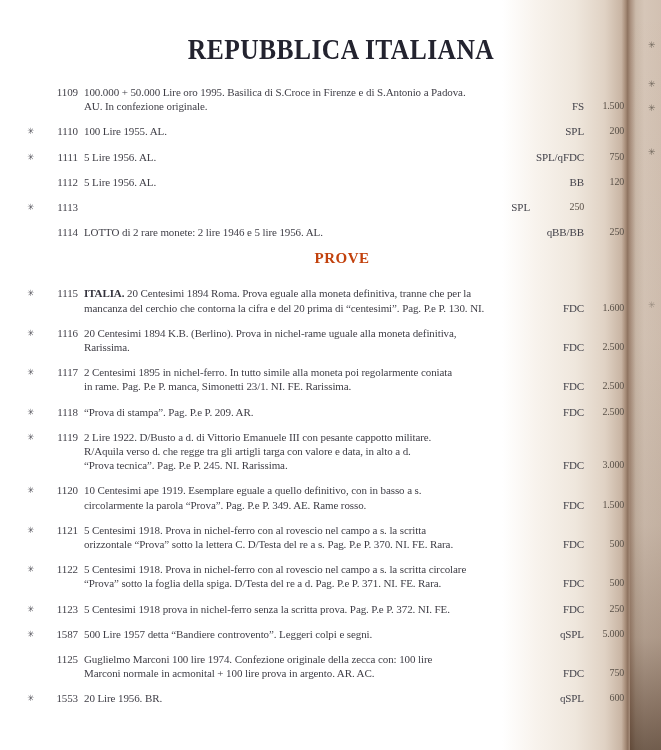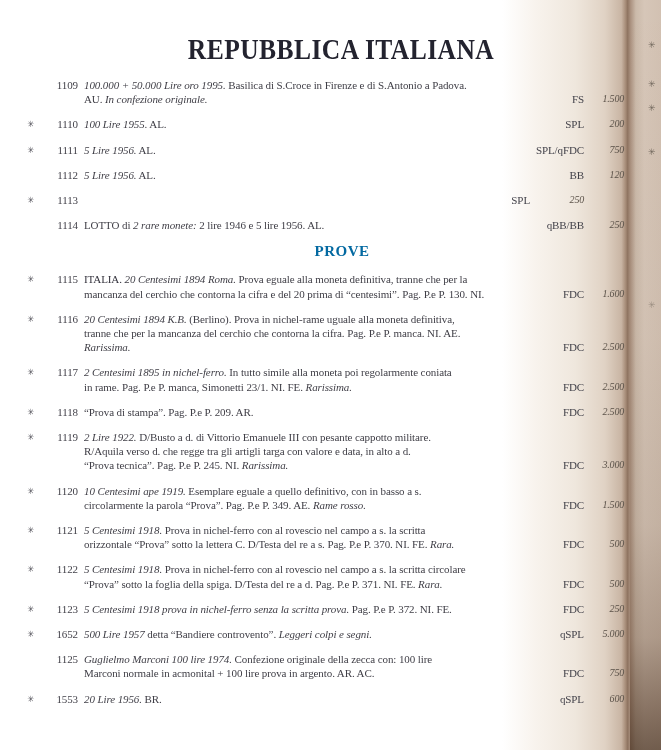--- a/index.html
+++ b/index.html
@@ -45,49 +45,49 @@
 
   .title{
     position:relative; left:29px;
     width:624px; margin:33px 0 0 0;
     text-align:center;
     font-weight:bold; font-size:29px; color:#23232f;
     letter-spacing:.5px;
     transform:scaleX(.88);
     white-space:nowrap;
   }
-  .entries{ margin-top:12px; width:624px; }
+  .entries{ margin-top:19px; width:624px; }
   .entry{
     display:grid;
     grid-template-columns:40px 38px 452px 54px 40px;
     align-items:end;
     margin-bottom:11px;
     color:#3f3e46;
     font-size:11px; line-height:14.2px;
     letter-spacing:-0.1px;
   }
   .star{
     padding-left:27px; align-self:start;
     font-family:"DejaVu Sans", sans-serif;
     font-size:8.5px; color:#55545c; line-height:14.2px;
   }
   .num{ text-align:right; align-self:start; color:#44434b; }
   .desc{ padding-left:6px; }
   .line{ white-space:nowrap; }
   .s-r{ font-style:normal; }
-  .s-i{ font-style:italic; }
-  .s-b{ font-weight:normal; color:#34333d; }
+  .s-i{ }
+  .s-b{ font-weight:bold; color:#34333d; }
   .grade{ text-align:right; color:#43424a; }
-  .price{ text-align:right; font-size:10px; color:#5a5148; letter-spacing:-0.2px;font-style:italic; }
+  .price{ text-align:right; font-size:10px; color:#5a5148; letter-spacing:-0.2px; }
 
   .section-heading{
     position:relative; left:30px;
     width:624px; margin:10px 0 12px 0;
     text-align:center;
-    font-weight:bold; font-size:15px; color:#0369a1;
+    font-weight:bold; font-size:15px; color:#c2410c;
     letter-spacing:.5px;
     font-family:Liberation Serif, serif;
   }
 </style>
 </head>
 <body>
 
 <div class="page">
   <h1 class="title">REPUBBLICA ITALIANA</h1>
 
@@ -157,21 +157,20 @@
           <div class="line"><span class="s-r">mancanza del cerchio che contorna la cifra e del 20 prima di “centesimi”. Pag. P.e P. 130. NI.</span></div>
         </div>
         <span class="grade">FDC</span>
         <span class="price">1.600</span>
       </div>
       <div class="entry">
         <span class="star">✳</span>
         <span class="num">1116</span>
         <div class="desc">
           <div class="line"><span class="s-i">20 Centesimi 1894 K.B.</span><span class="s-r"> (Berlino). Prova in nichel-rame uguale alla moneta definitiva,</span></div>
-          <div class="line"><span class="s-r">tranne che per la mancanza del cerchio che contorna la cifra. Pag. P.e P. manca. NI. AE.</span></div>
           <div class="line"><span class="s-i">Rarissima.</span></div>
         </div>
         <span class="grade">FDC</span>
         <span class="price">2.500</span>
       </div>
       <div class="entry">
         <span class="star">✳</span>
         <span class="num">1117</span>
         <div class="desc">
           <div class="line"><span class="s-i">2 Centesimi 1895 in nichel-ferro.</span><span class="s-r"> In tutto simile alla moneta poi regolarmente coniata</span></div>
@@ -234,21 +233,21 @@
         <span class="star">✳</span>
         <span class="num">1123</span>
         <div class="desc">
           <div class="line"><span class="s-i">5 Centesimi 1918 prova in nichel-ferro senza la scritta prova.</span><span class="s-r"> Pag. P.e P. 372. NI. FE.</span></div>
         </div>
         <span class="grade">FDC</span>
         <span class="price">250</span>
       </div>
       <div class="entry">
         <span class="star">✳</span>
-        <span class="num">1652</span>
+        <span class="num">1587</span>
         <div class="desc">
           <div class="line"><span class="s-i">500 Lire 1957</span><span class="s-r"> detta “Bandiere controvento”. </span><span class="s-i">Leggeri colpi e segni.</span></div>
         </div>
         <span class="grade">qSPL</span>
         <span class="price">5.000</span>
       </div>
       <div class="entry">
         <span class="star"></span>
         <span class="num">1125</span>
         <div class="desc">

